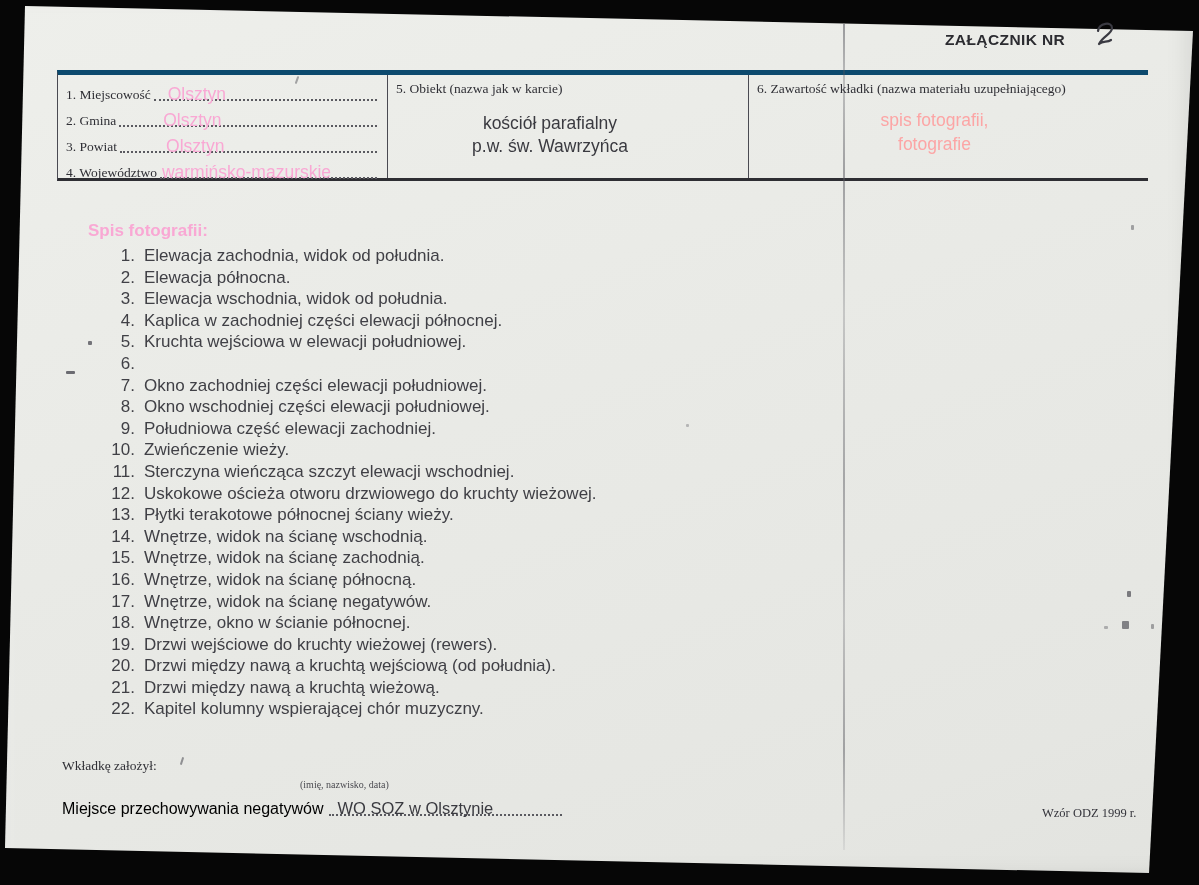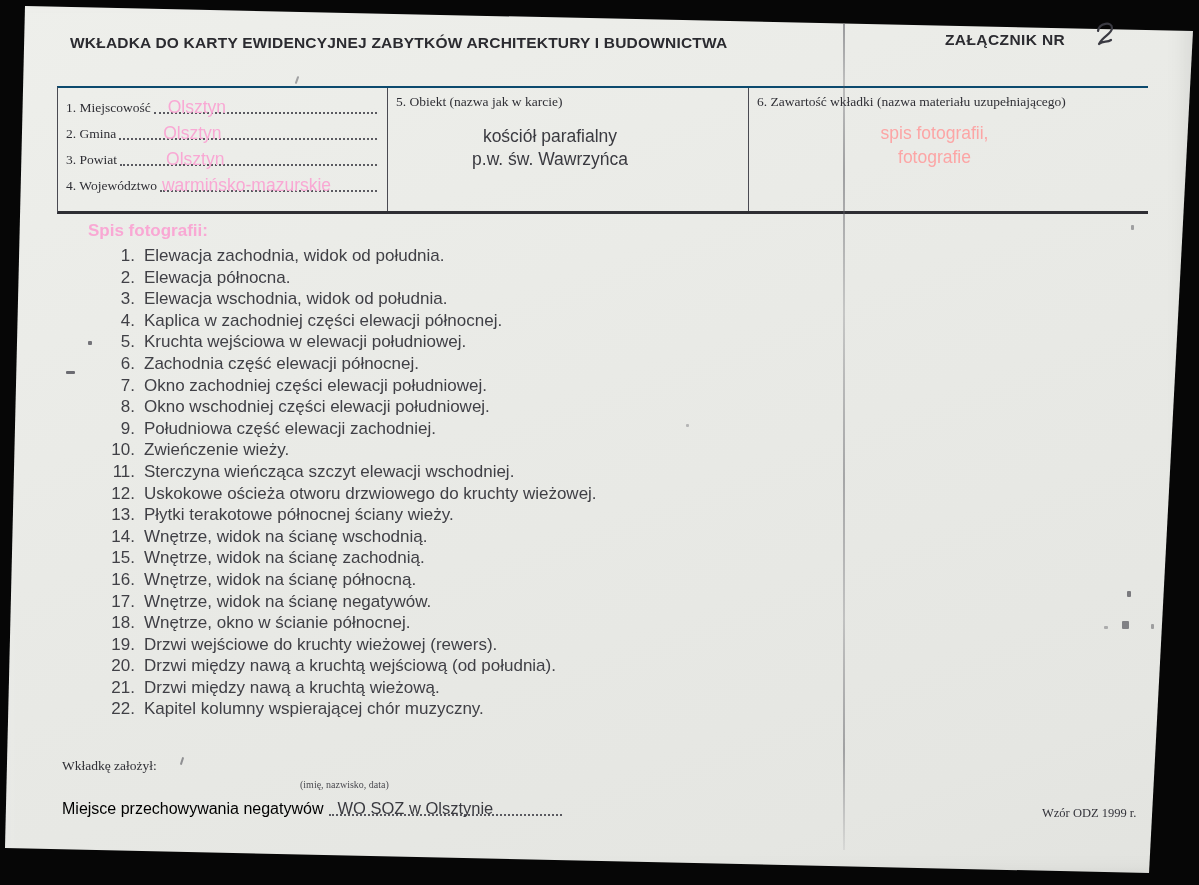--- a/index.html
+++ b/index.html
@@ -19,23 +19,23 @@
     position:absolute;left:70px;top:34px;font-size:15.5px;font-weight:bold;
     color:#2b2b30;letter-spacing:0.2px;white-space:nowrap;
   }
   .attachment-label{
     position:absolute;left:945px;top:31px;font-size:15.5px;font-weight:bold;
     color:#2b2b30;letter-spacing:0.4px;white-space:nowrap;
   }
   .attachment-number{position:absolute;left:1094px;top:20px;width:28px;height:30px;}
   
   .id-table{
-    position:absolute;left:57px;top:70px;width:1091px;height:128px;
-    border-top:2px solid #0c4a6e;border-bottom:3px solid #2e2e33;border-left:1px solid #4a4a52;
-    display:flex;box-sizing:border-box;margin-top:16px;
+    position:absolute;left:57px;top:70px;width:1091px;height:111px;
+    border-top:5px solid #0c4a6e;border-bottom:3px solid #2e2e33;border-left:1px solid #4a4a52;
+    display:flex;box-sizing:border-box;
   }
   .col{box-sizing:border-box;height:100%;}
   .col1{width:330px;border-right:1px solid #4a4a52;padding:5px 10px 0 8px;}
   .col2{width:361px;border-right:1px solid #4a4a52;padding:6px 10px 12px 8px;}
   .col3{flex:1;padding:6px 10px 0 8px;}
   .frow{display:flex;align-items:flex-end;height:26px;position:relative;}
   .flabel{font-family:"Liberation Serif","DejaVu Serif",serif;font-size:13.5px;color:#2f2f35;
     padding-bottom:3px;white-space:nowrap;}
   .leader{flex:1;border-bottom:2px dotted #5a5a60;margin:0 0 5px 3px;position:relative;height:20px;}
   .fvalue{position:absolute;bottom:-6px;font-size:17.5px;color:#f9a8d4;white-space:nowrap;}
@@ -67,21 +67,20 @@
       rgba(105,105,112,.28) 35%,rgba(85,85,92,.45) 55%,rgba(105,105,112,.30) 72%,
       rgba(85,85,92,.48) 88%,rgba(120,120,128,.12) 100%);}
   .speck{position:absolute;background:#55555c;border-radius:1px;}
 </style>
 </head>
 <body>
 
 <div class="stage">
   <div class="paper"></div>
 
-  <div class="doc-title">WKŁADKA DO KARTY EWIDENCYJNEJ ZABYTKÓW ARCHITEKTURY I BUDOWNICTWA</div>
   <div class="attachment-label">ZAŁĄCZNIK NR</div>
   <svg class="attachment-number" viewBox="0 0 28 30">
     <path d="M4 11 C 5 3, 18 1, 18 8 C 18 14, 9 16, 5 24 M 5 24 C 9 20, 13 23, 17 20" fill="none" stroke="#3a3a42" stroke-width="2.2" stroke-linecap="round"></path>
   </svg>
 
   <div class="id-table">
     <div class="col col1">
       <div class="frow f1">
         <span class="flabel">1. Miejscowość</span>
         <span class="leader">
@@ -140,21 +139,20 @@
       <div class="li-row">
         <span class="li-num">4.</span>
         <span class="li-text">Kaplica w zachodniej części elewacji północnej.</span>
       </div>
       <div class="li-row">
         <span class="li-num">5.</span>
         <span class="li-text">Kruchta wejściowa w elewacji południowej.</span>
       </div>
       <div class="li-row">
         <span class="li-num">6.</span>
-        <span class="li-text">Zachodnia część elewacji północnej.</span>
       </div>
       <div class="li-row">
         <span class="li-num">7.</span>
         <span class="li-text">Okno zachodniej części elewacji południowej.</span>
       </div>
       <div class="li-row">
         <span class="li-num">8.</span>
         <span class="li-text">Okno wschodniej części elewacji południowej.</span>
       </div>
       <div class="li-row">

